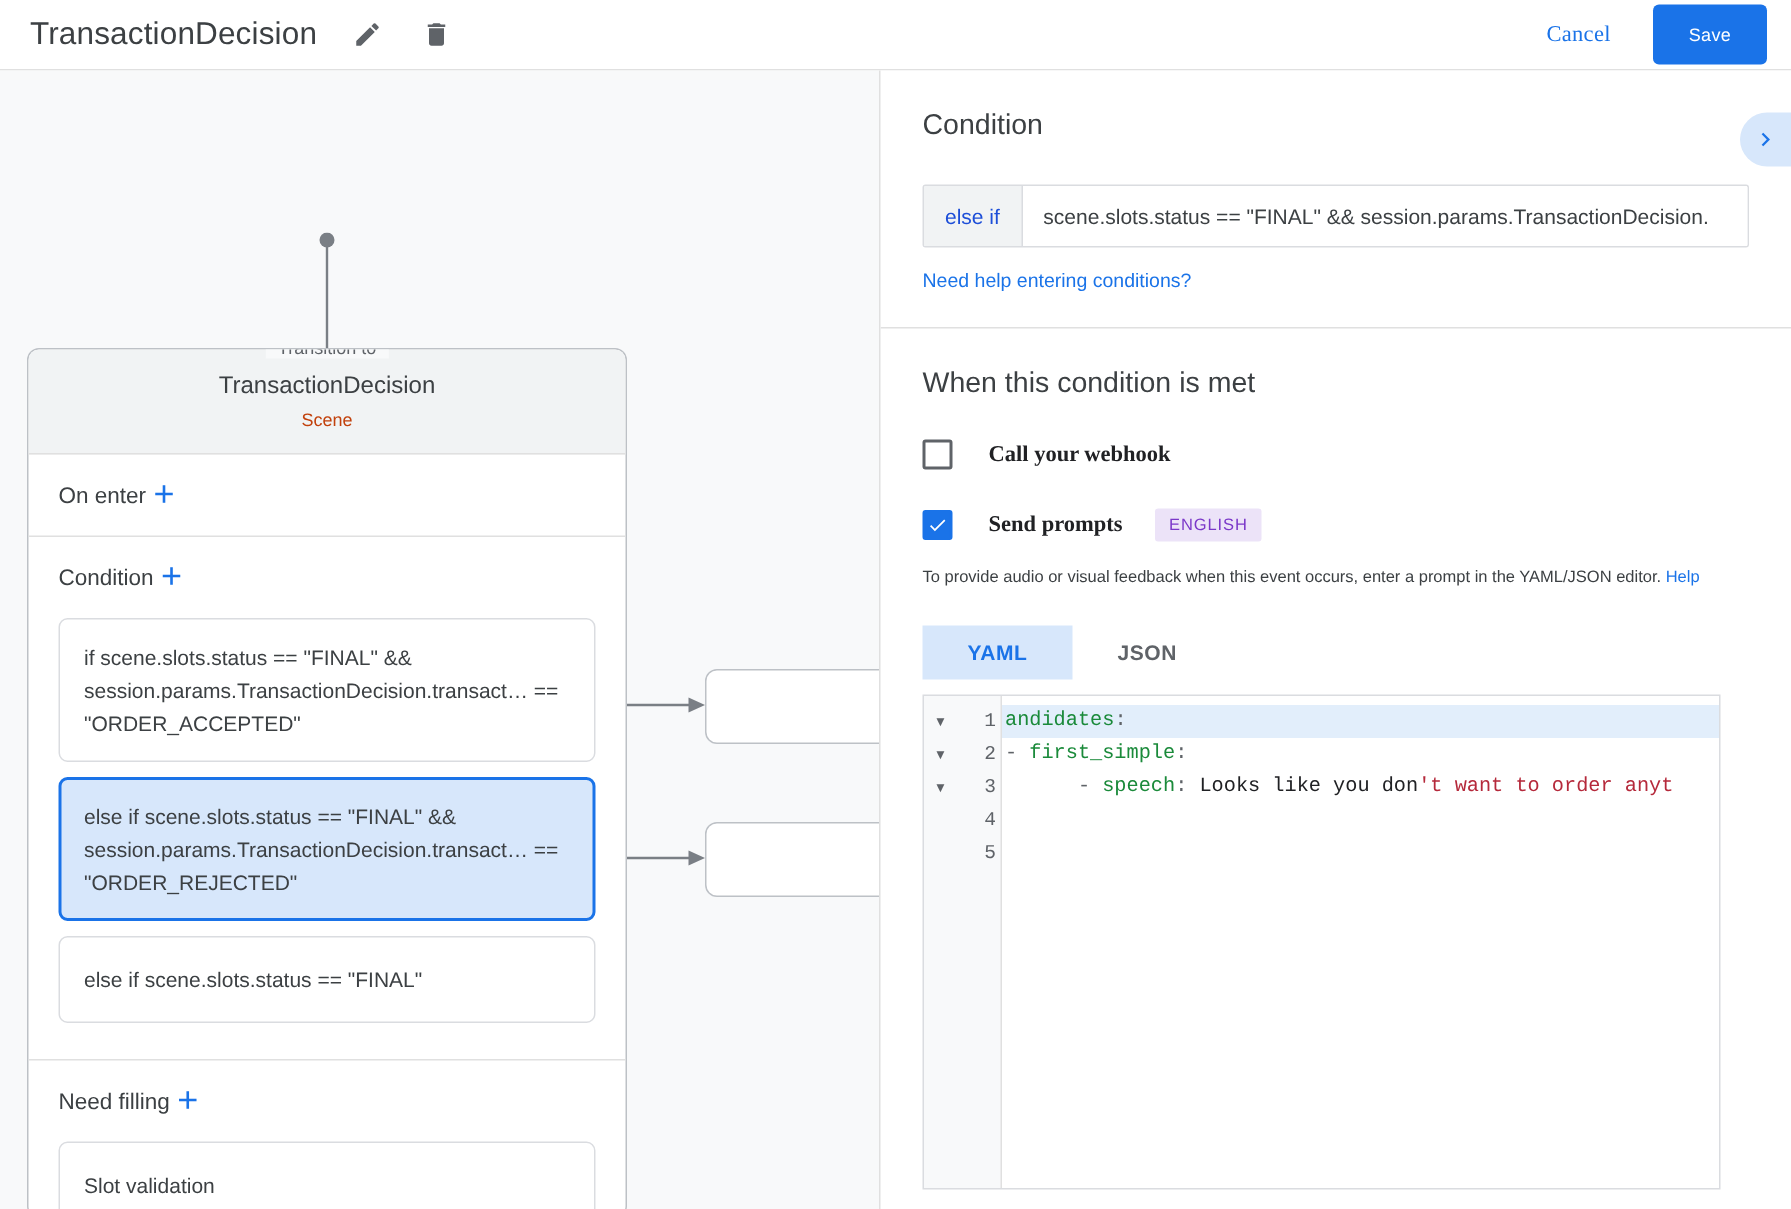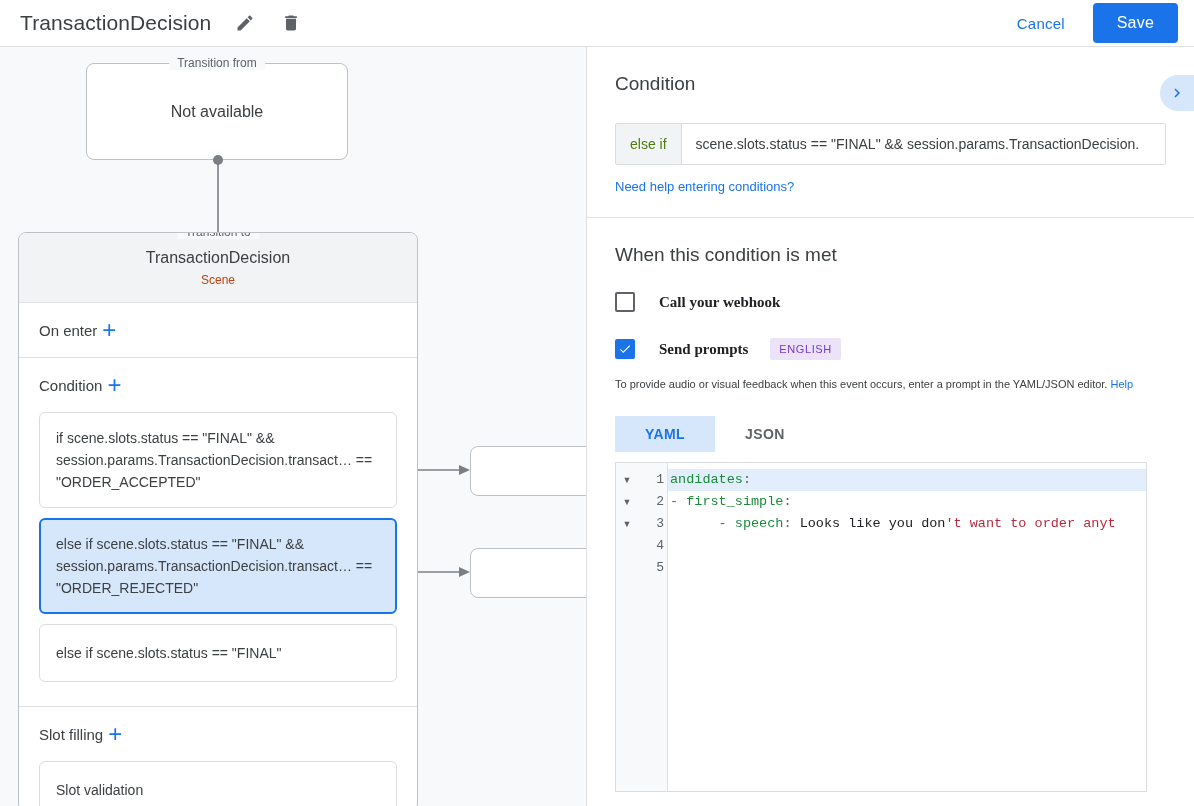--- a/index.html
+++ b/index.html
@@ -27,24 +27,24 @@
     display: flex; align-items: center; justify-content: center;
     cursor: pointer;
   }
   .topbar-icon svg { fill: #5f6368; }
   #topbar-right {
     margin-left: auto; display: flex; align-items: center; padding-right: 16px;
   }
   #cancel-button {
     color: #1a73e8; font-size: 15px; background: none; border: none;
     padding: 8px 16px; cursor: pointer;
-    font-family: Liberation Sans, sans-serif; letter-spacing: .2px;
+    font-family: Liberation Serif, serif; letter-spacing: .2px;
   }
   #save-button {
-    background: #1a73e8; color: #fff; font-size: 16px;
+    background: #1a73e8; color: #fff; font-size: 12px;
     border: none; border-radius: 4px; padding: 0 24px; height: 40px;
     margin-left: 12px; cursor: pointer;
     font-family: "Liberation Sans", sans-serif; letter-spacing: .2px;
   }
 
   
   #canvas {
     position: absolute; left: 0; top: 47px; width: 586px; height: 759px;
     background: #f8f9fa; overflow: hidden;
   }
@@ -129,21 +129,21 @@
     background: #d7e7fb; border-radius: 18px 0 0 18px;
     display: flex; align-items: center; justify-content: center; cursor: pointer;
   }
   #condition-row {
     display: flex; margin-top: 28px;
     border: 1px solid #dadce0; border-radius: 2px; height: 42px; overflow: hidden;
   }
   #condition-prefix {
     background: #f1f3f4; border-right: 1px solid #dadce0;
     display: flex; align-items: center; padding: 0 14px;
-    font-size: 14px; color: #4d7c0f; white-space: nowrap;
+    font-size: 14px; color: #1d4ed8; white-space: nowrap;
   }
   #condition-input {
     flex: 1; border: none; outline: none; padding: 0 14px;
     font-size: 14px; color: #3c4043; font-family: "Liberation Sans", sans-serif;
     background: #fff;
   }
   #condition-help {
     display: inline-block; margin-top: 14px;
     color: #1a73e8; font-size: 13px; cursor: pointer;
   }
@@ -233,24 +233,20 @@
       </svg>
   </div>
   <div id="topbar-right">
     <button id="cancel-button">Cancel</button>
     <button id="save-button">Save</button>
   </div>
 </div>
 
 <div id="canvas">
 
-  <div id="transition-from-box" class="fieldset-box">
-    <div class="fieldset-legend">Transition from</div>
-    <div id="transition-from-label">Not available</div>
-  </div>
 
   <svg id="connector-down">
     <circle cx="11" cy="5" r="5" fill="#7a7f85"></circle>
     <line x1="11" y1="5" x2="11" y2="102" stroke="#7a7f85" stroke-width="1.6"></line>
     <polygon points="11,112 5.5,100 16.5,100" fill="#7a7f85"></polygon>
   </svg>
 
   <div class="stub-box" style="left:470px; top:399px;"></div>
   <div class="stub-box" style="left:470px; top:501px;"></div>
 
@@ -282,21 +278,21 @@
           <div class="section-header">
             <div class="section-title">Condition</div>
             <div class="add-btn">+</div>
           </div>
           <div class="item-card">if scene.slots.status == "FINAL" &amp;&amp; session.params.TransactionDecision.transact… == "ORDER_ACCEPTED"</div>
           <div class="item-card selected">else if scene.slots.status == "FINAL" &amp;&amp; session.params.TransactionDecision.transact… == "ORDER_REJECTED"</div>
           <div class="item-card single">else if scene.slots.status == "FINAL"</div>
         </div>
         <div class="section">
           <div class="section-header">
-            <div class="section-title">Slot filling</div>
+            <div class="section-title">Need filling</div>
             <div class="add-btn">+</div>
           </div>
           <div class="item-card single">Slot validation</div>
         </div>
       </div>
   </div>
 </div>
 
 <div id="right-panel">
 

